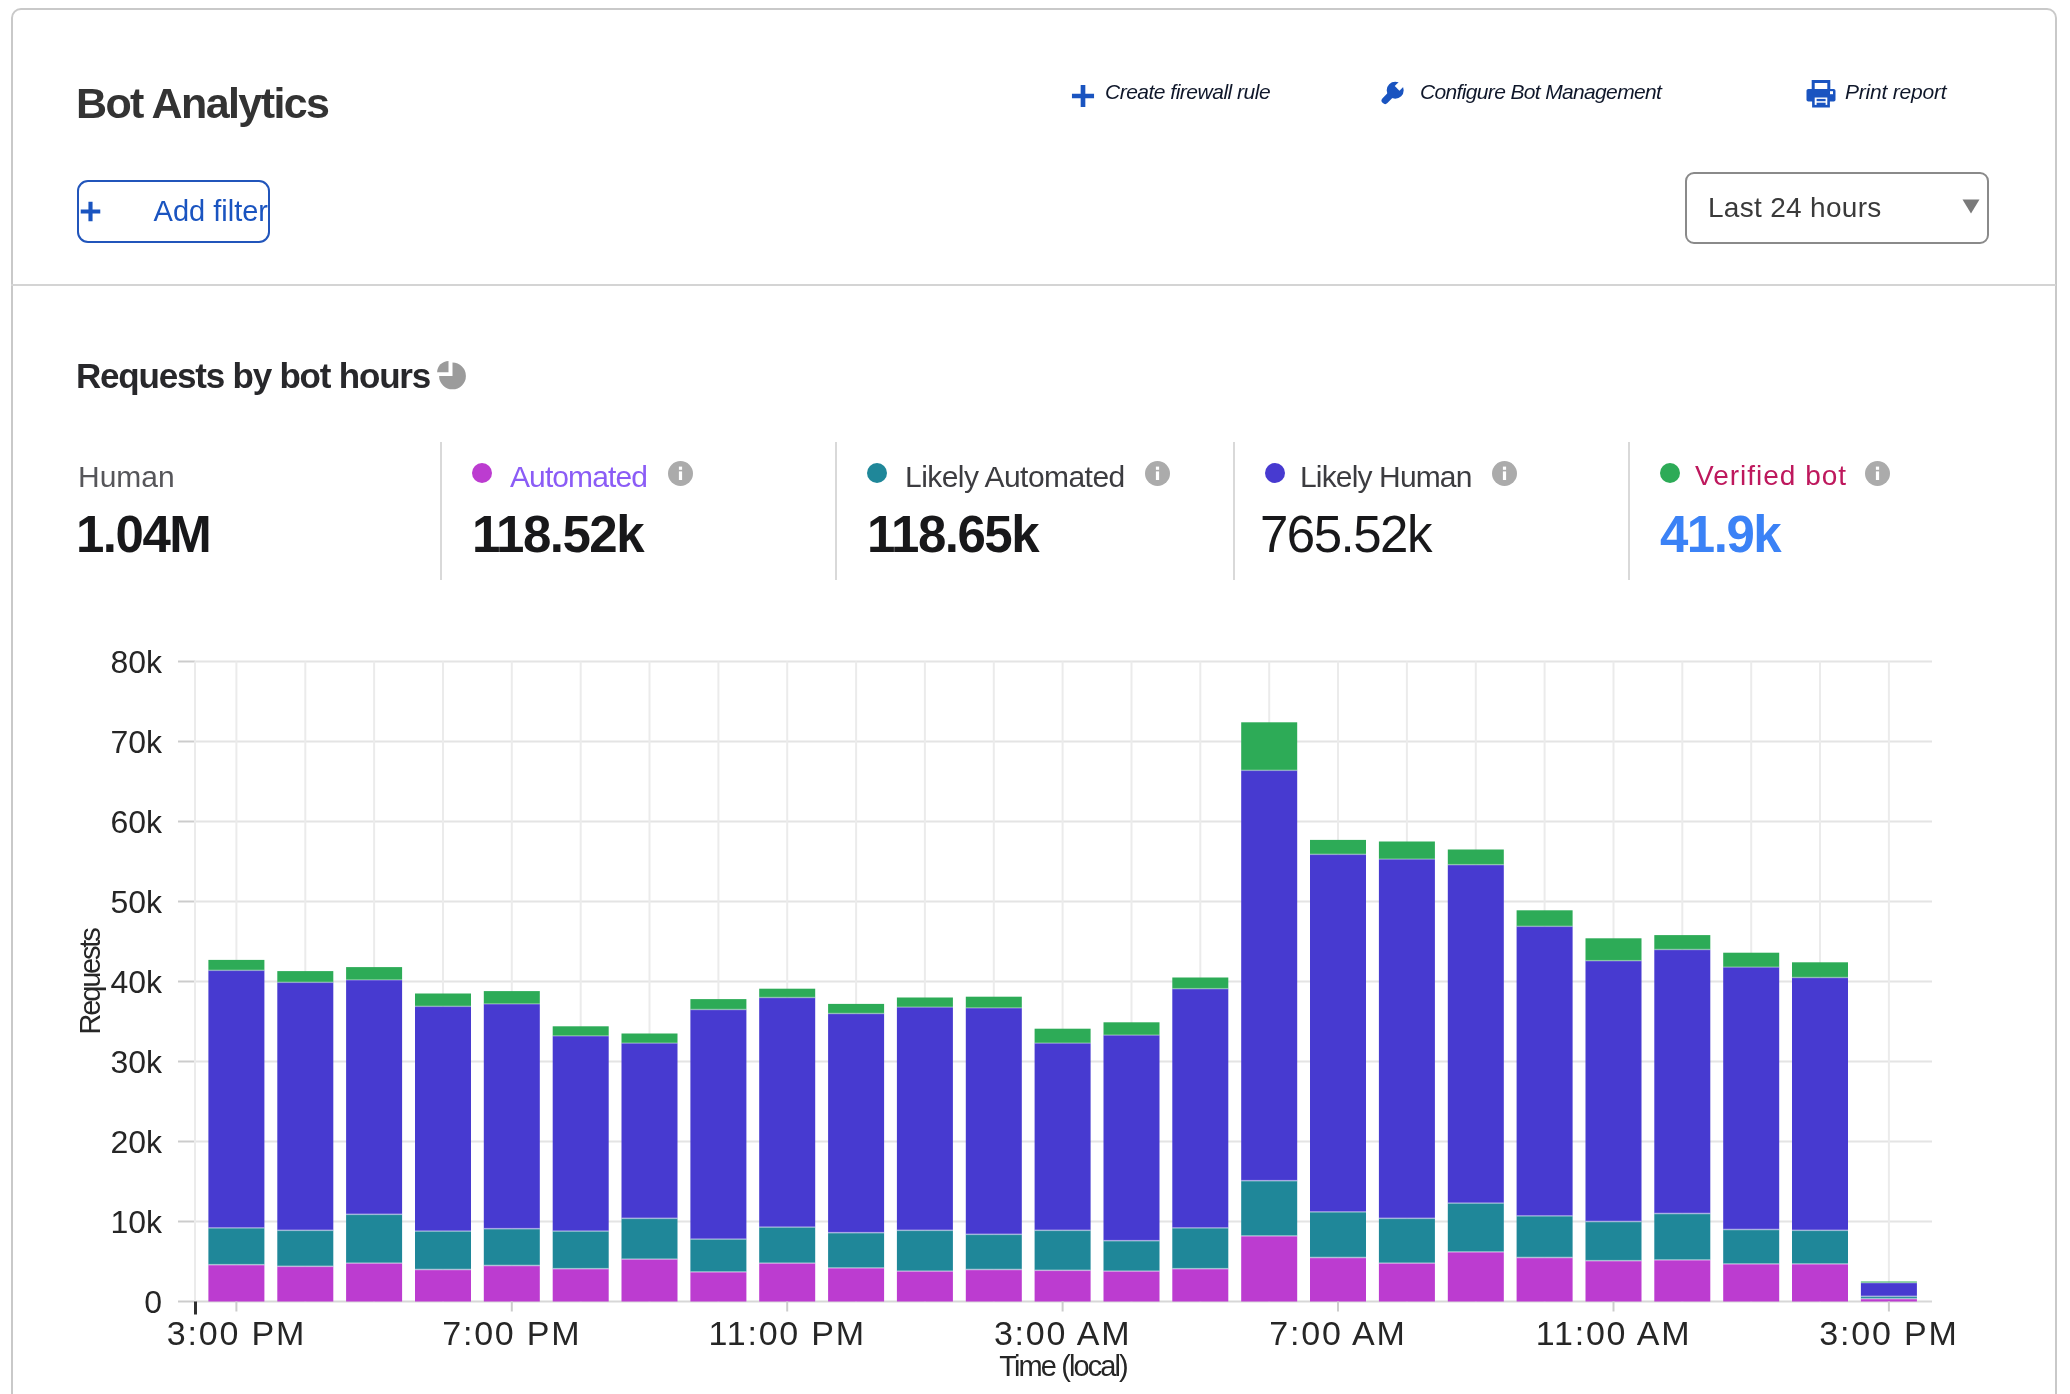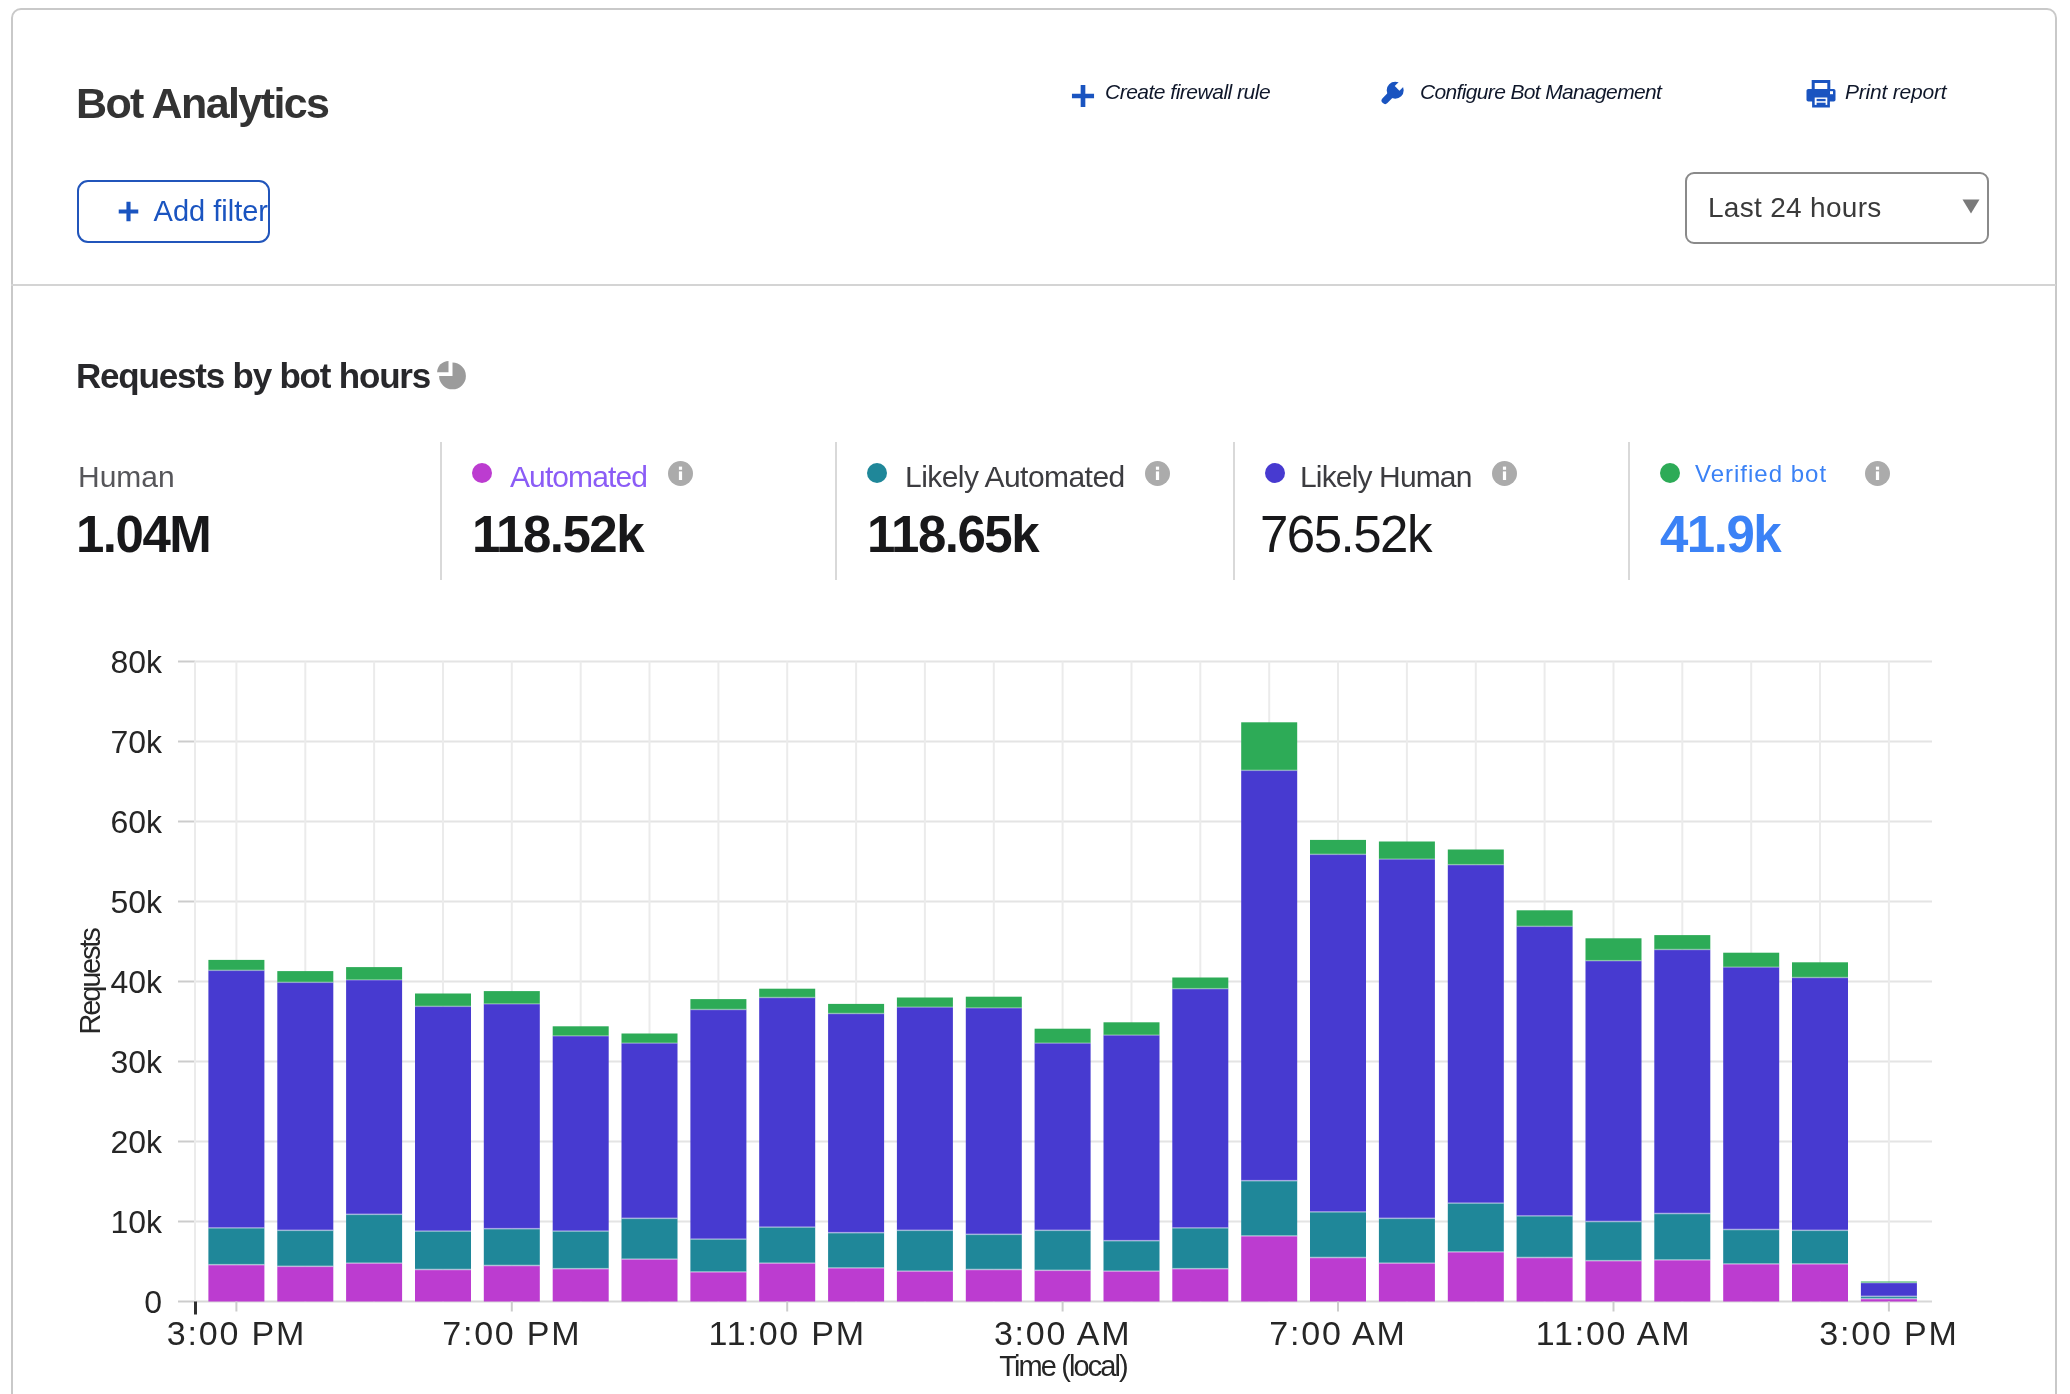--- a/index.html
+++ b/index.html
@@ -33,21 +33,21 @@
 <rect x="7.2" y="1.5" width="15.6" height="9" fill="none" stroke="#1a54c0" stroke-width="3"></rect>
 <rect x="0.5" y="9" width="29" height="12.5" rx="1.8" fill="#1a54c0"></rect>
 <rect x="24" y="11.2" width="3" height="3" fill="#fff"></rect>
 <rect x="7.4" y="16.2" width="15.2" height="10" fill="#fff" stroke="#1a54c0" stroke-width="2.6"></rect>
 <rect x="10.6" y="18.9" width="9" height="2.3" fill="#1a54c0"></rect>
 <rect x="10.6" y="22.7" width="9" height="2.3" fill="#1a54c0"></rect>
 </svg></div>
 <div class="link" style="left:1845px; top:80px; letter-spacing:-0.2px;">Print report</div>
 
 <div class="abs" style="left:77px; top:180px; width:193px; height:63px; border:2.5px solid #2155bb; border-radius:11px;">
-  <div style="display:flex; align-items:center; justify-content:flex-end; height:100%;">
+  <div style="display:flex; align-items:center; justify-content:space-between; height:100%;">
       <svg width="23" height="23" viewBox="0 0 24 24" style="">
         <path d="M12 1.8v20.4M1.8 12h20.4" stroke="#1a54c0" stroke-width="4.3" stroke-linecap="butt"></path>
       </svg>
       <span style="margin-left:14px; font-size:29px; color:#1a54c0;">Add filter</span>
     </div>
 </div>
 
 <div class="abs" style="left:1685px; top:172px; width:304px; height:72px; border:2px solid #8a8a8a; border-radius:9px;">
   <div style="display:flex; align-items:center; height:100%; padding-left:21px; font-size:28px; color:#3a3a3a; letter-spacing:0.3px;">Last 24 hours</div>
 </div>
@@ -92,21 +92,21 @@
 <div class="abs" style="left:1265px; top:463px; width:20px; height:20px; border-radius:50%; background:#473ad0;"></div>
 <div class="abs" style="left:1300px; top:460px; font-size:30px; color:#3c3c40; letter-spacing:-0.85px;text-align:center;">Likely Human</div>
 <svg width="25" height="25" viewBox="0 0 25 25" style="position:absolute; left:1492px; top:461px;">
 <circle cx="12.5" cy="12.5" r="12.5" fill="#ababab"></circle>
 <rect x="10.9" y="10.4" width="3.2" height="8.6" fill="#fff"></rect>
 <rect x="10.9" y="5.6" width="3.2" height="3.2" fill="#fff"></rect>
 </svg>
 <div class="abs" style="left:1260px; top:505px; font-size:51px; font-weight:400; color:#18181a; letter-spacing:-1.5px;">765.52k</div>
 
 <div class="abs" style="left:1660px; top:463px; width:20px; height:20px; border-radius:50%; background:#2dab57;"></div>
-<div class="abs" style="left:1695px; top:460px; font-size:24px; color:#3b82f6; letter-spacing:1px;">Verified bot</div>
+<div class="abs" style="left:1695px; top:460px; font-size:28px; color:#be185d; letter-spacing:1px;">Verified bot</div>
 <svg width="25" height="25" viewBox="0 0 25 25" style="position:absolute; left:1865px; top:461px;">
 <circle cx="12.5" cy="12.5" r="12.5" fill="#ababab"></circle>
 <rect x="10.9" y="10.4" width="3.2" height="8.6" fill="#fff"></rect>
 <rect x="10.9" y="5.6" width="3.2" height="3.2" fill="#fff"></rect>
 </svg>
 <div class="abs" style="left:1660px; top:505px; font-size:51px; font-weight:700; color:#3b82f6; letter-spacing:-1.5px;">41.9k</div>
 
 <svg class="abs" style="left:0; top:0;" width="2070" height="1394" viewBox="0 0 2070 1394" font-family="Liberation Sans, sans-serif">
 <line x1="195.0" y1="1301.5" x2="1932.0" y2="1301.5" stroke="#d7d7d7" stroke-width="2"></line>
 <line x1="178" y1="1301.5" x2="195.0" y2="1301.5" stroke="#cccccc" stroke-width="2"></line>

